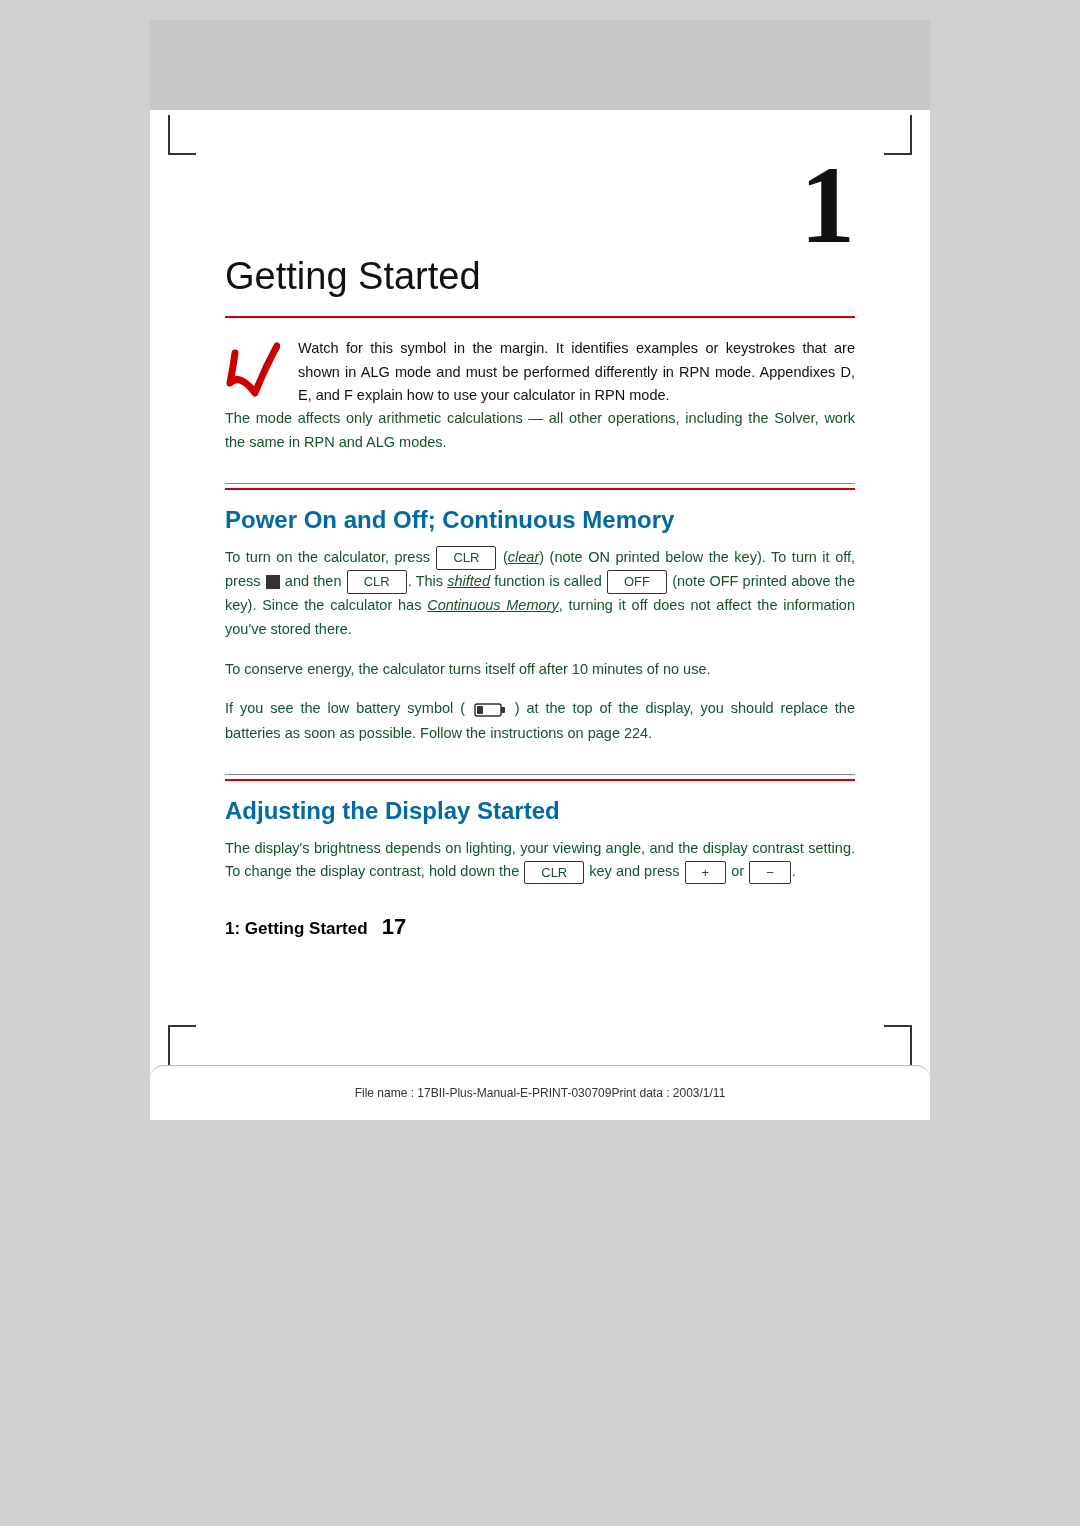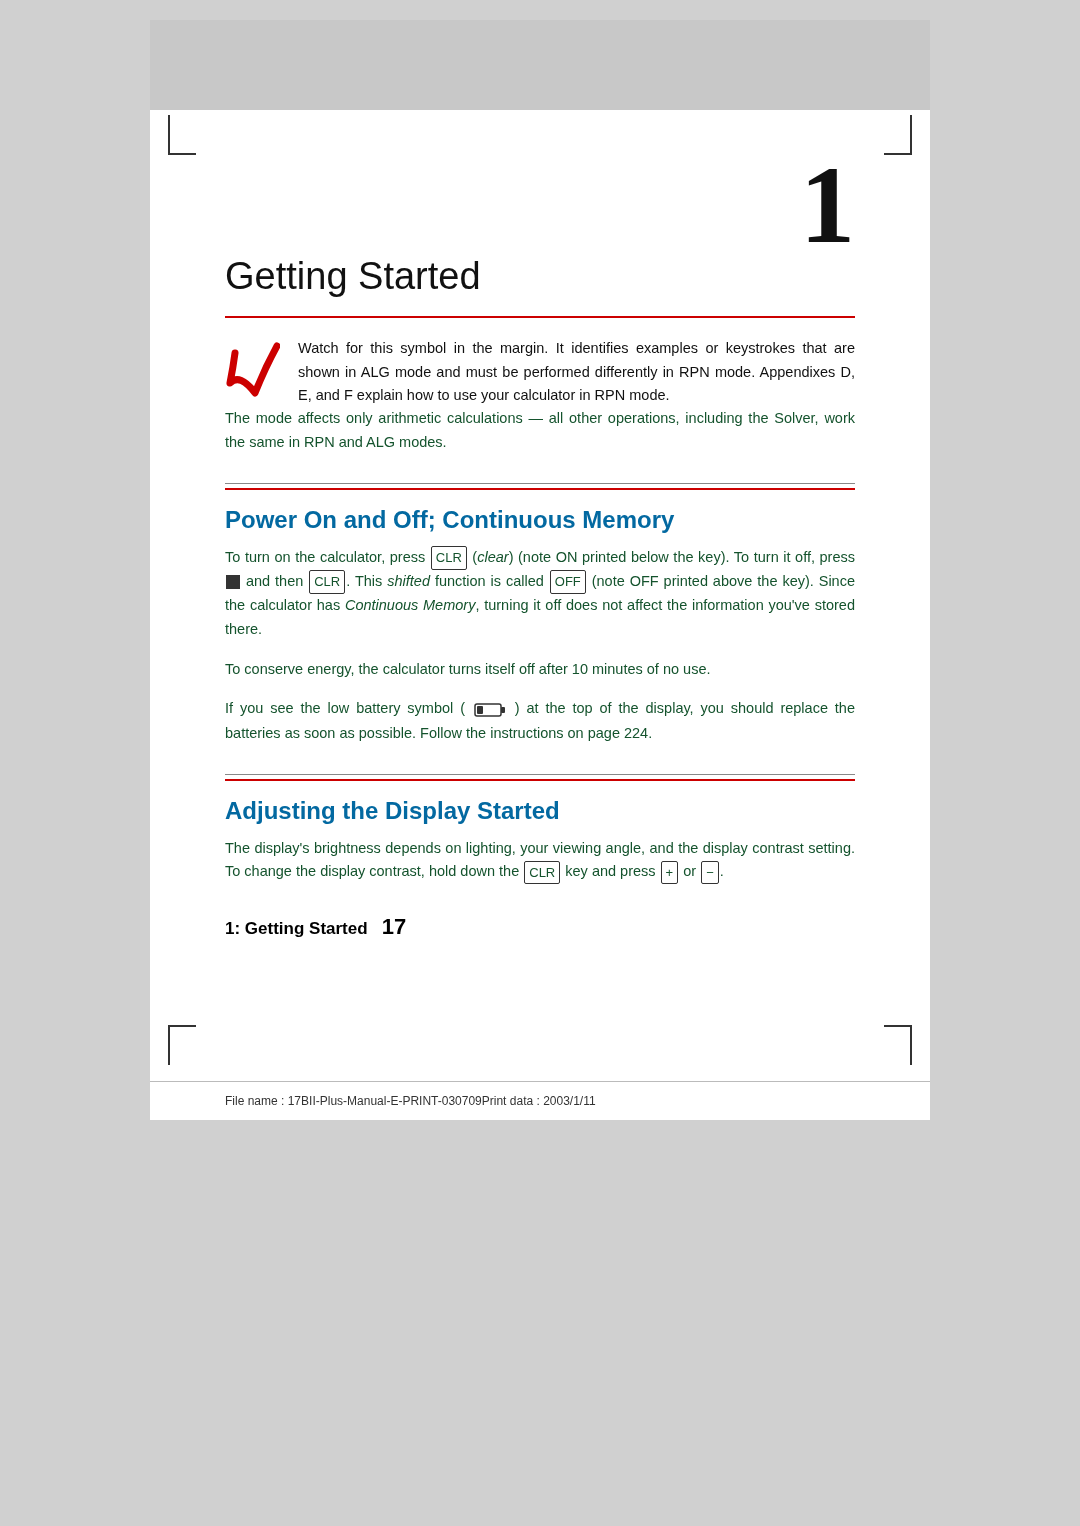--- a/index.html
+++ b/index.html
@@ -164,21 +164,21 @@
       color: #0369a1;
       margin-bottom: 12px;
       font-family: Arial, Helvetica, sans-serif;
     }
 
     
     .key {
       display: inline-block;
       border: 1.5px solid #333;
       border-radius: 2px;
-      padding: 0px 4px;
+      padding: 0px 16px;
       font-size: 13px;
       font-family: Arial, Helvetica, sans-serif;
       vertical-align: middle;
       background: white;
       margin: 0 1px;
     }
 
     
     .shift-key-icon {
       display: inline-block;
@@ -197,35 +197,37 @@
       position: relative;
     }
 
     .battery-icon svg {
       vertical-align: middle;
     }
 
     
     .italic {
       font-style: italic;
+      text-decoration: underline;
     }
 
     
     .footer {
       position: absolute;
       bottom: 0;
       left: 0;
       right: 0;
-      padding: 12px 75px;
+      padding: 20px 75px;
       border-top: 1px solid #bbb;
       display: flex;
-      justify-content: flex-start;
+      justify-content: center;
       font-size: 12px;
       color: #333;
       font-family: Arial, Helvetica, sans-serif;
+      border-radius: 14px;
     }
 
     
     .page-ref {
       text-align: left;
       font-size: 17px;
       font-weight: bold;
       margin-top: 30px;
       font-family: Arial, Helvetica, sans-serif;
     }

